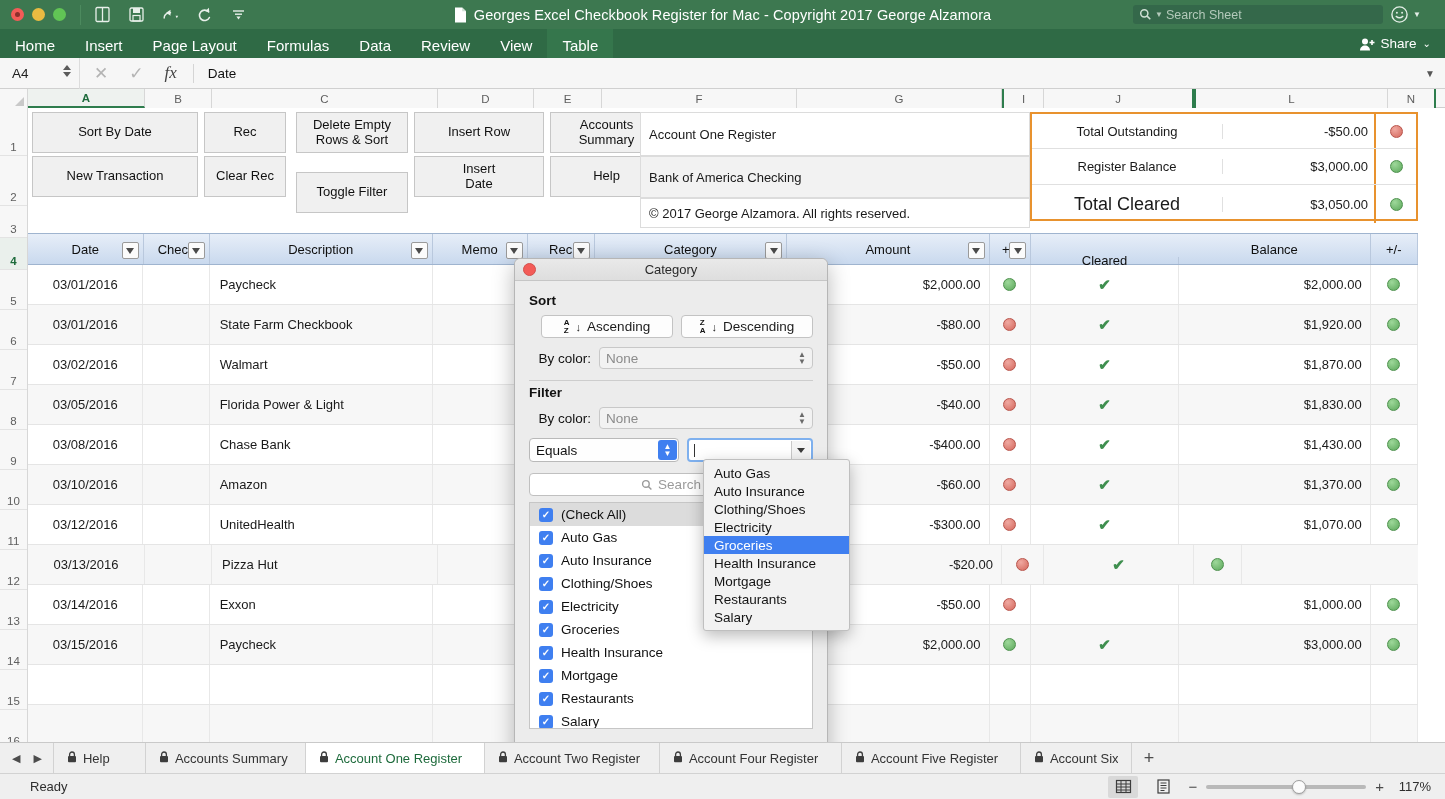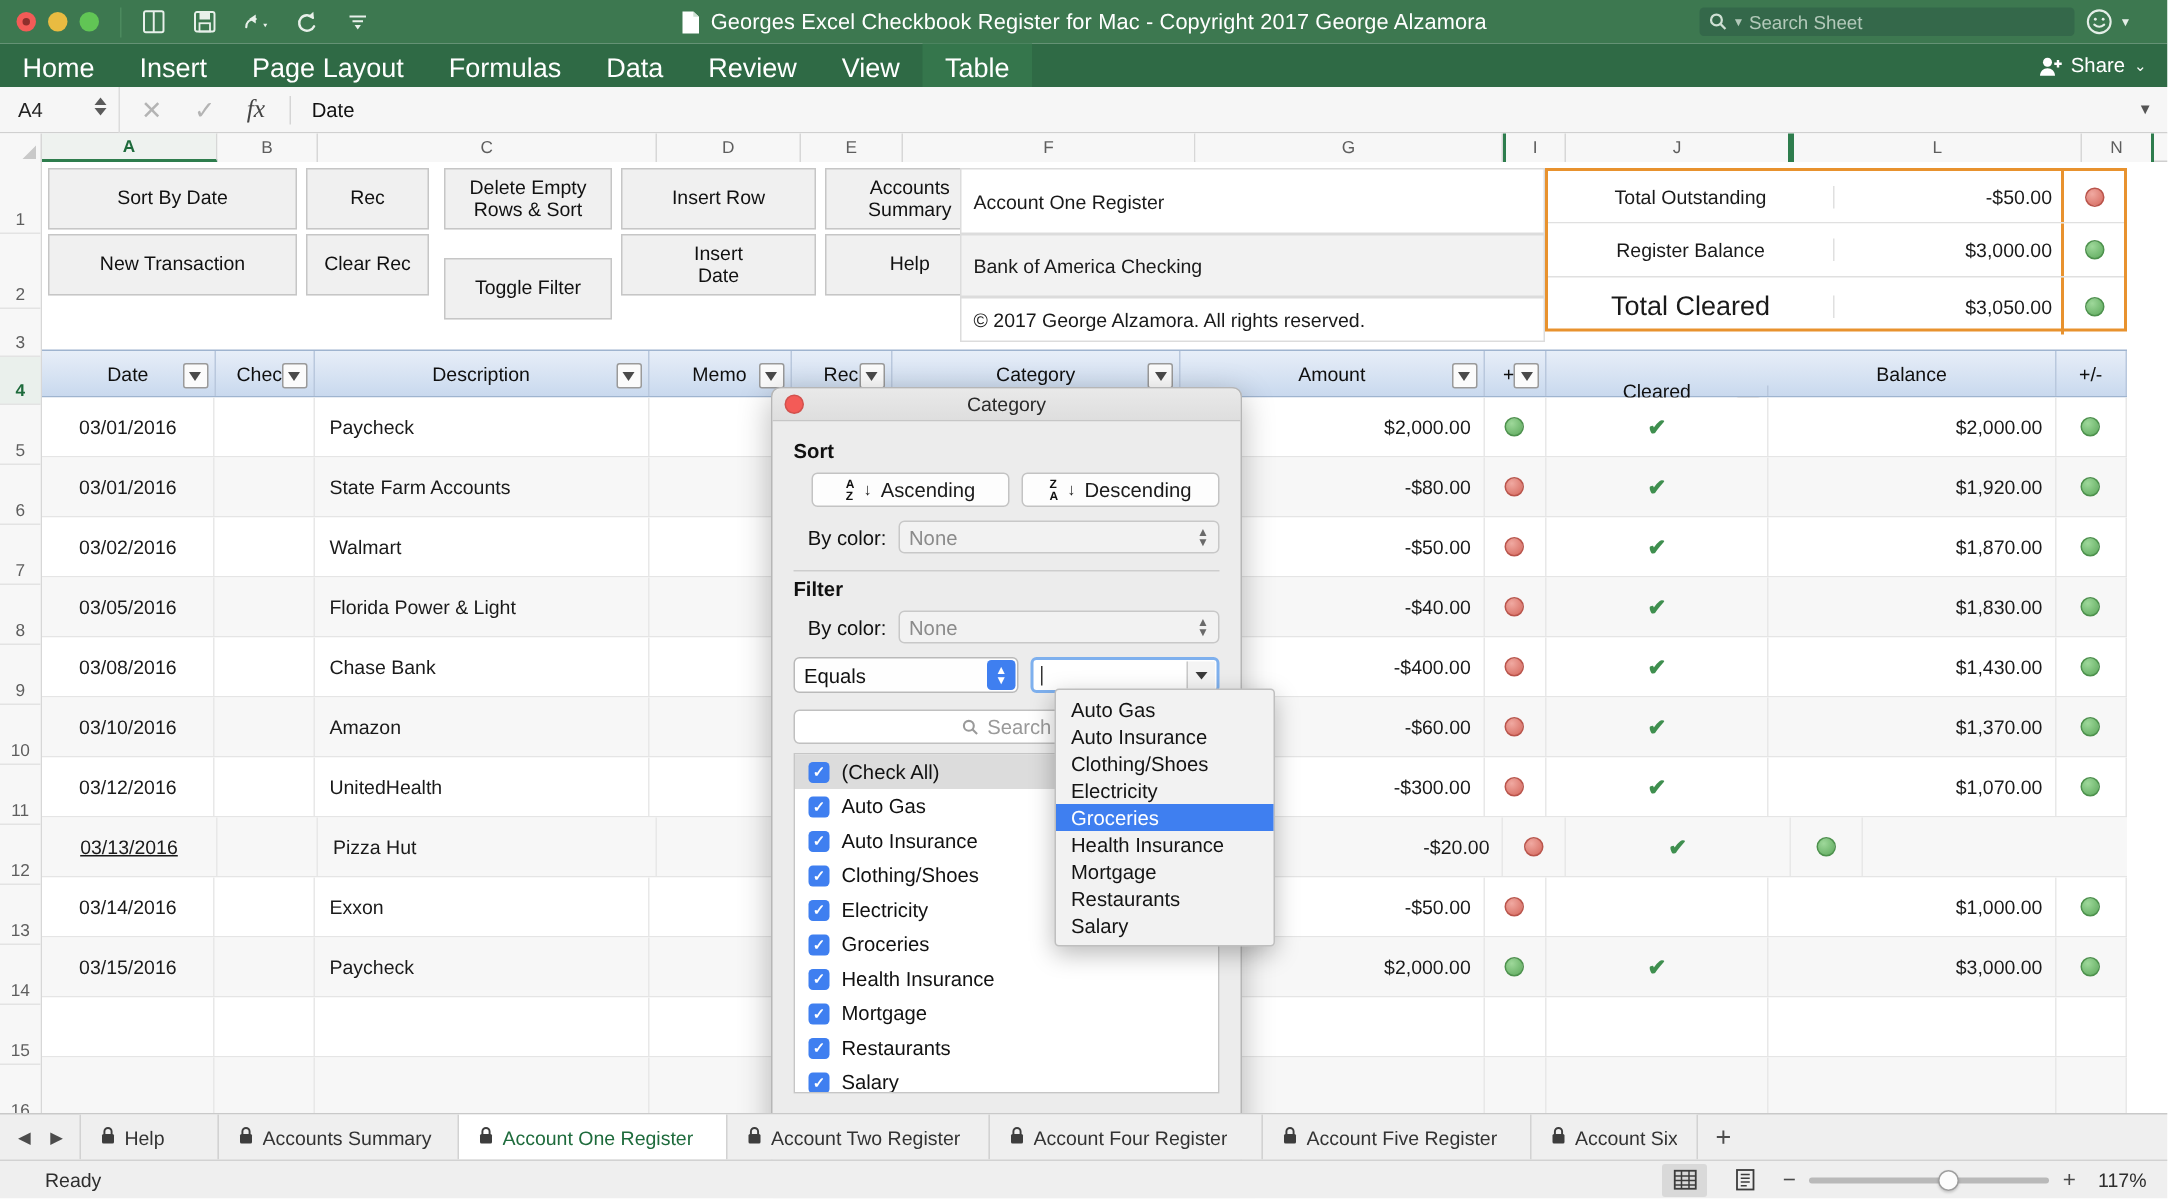--- a/index.html
+++ b/index.html
@@ -41,21 +41,21 @@
   .searchbox .ph { color:#b3c9ba; font-size:12.5px; }
   .acct-smiley { position:absolute; right:24px; top:5px; display:flex; align-items:center; gap:4px; color:#e4eee7;}
 
   
   .ribbon {
     position:absolute; left:0; top:29px; width:1445px; height:29px;
     background:#2f6a45;
     display:flex; align-items:stretch;
   }
   .rtab {
-    display:flex; align-items:center; padding:16px 15px; color:#ffffff; font-size:18px;
+    display:flex; align-items:center; padding:16px 15px; color:#ffffff; font-size:15px;
     cursor:default; white-space:nowrap;
   }
   .rtab.active { background:#35764c; }
   .ribbon-right { margin-left:auto; display:flex; align-items:center; gap:6px; padding-right:14px; color:#fff; font-size:13.5px;}
   .share-ic { width:16px; height:14px; }
   .chev { font-size:10px; }
 
   
   .fbar {
     position:absolute; left:0; top:58px; width:1445px; height:31px;
@@ -540,21 +540,21 @@
             </div>
           </div>
           <div class="drow" style="left: 0px; top: 40px; width: 1390px; height: 40px; background: rgb(247, 247, 247); border-bottom: 1px solid rgb(229, 229, 229);">
             <div class="dc c" style="width: 117px;">
               <span>03/01/2016</span>
             </div>
             <div class="dc c" style="width: 67px;">
               <span></span>
             </div>
             <div class="dc l" style="width: 226px;">
-              <span>State Farm Accounts</span>
+              <span>State Farm Checkbook</span>
             </div>
             <div class="dc c" style="width: 96px;">
               <span></span>
             </div>
             <div class="dc c" style="width: 68px;">
               <span></span>
             </div>
             <div class="dc c" style="width: 195px;">
               <span></span>
             </div>
@@ -743,21 +743,21 @@
               <span class="check">✔</span>
             </div>
             <div class="dc r" style="width: 194px;">
               <span>$1,070.00</span>
             </div>
             <div class="dc c" style="width: 48px;">
               <span class="dot g"></span>
             </div>
           </div>
           <div class="drow" style="left: 0px; top: 280px; width: 1390px; height: 40px; background: rgb(247, 247, 247); border-bottom: 1px solid rgb(229, 229, 229);">
-            <div class="dc c" style="width: 117px; text-decoration: underline;">
+            <div class="dc c" style="width: 117px;">
               <span>03/13/2016</span>
             </div>
             <div class="dc c" style="width: 67px;">
               <span></span>
             </div>
             <div class="dc l" style="width: 226px;">
               <span>Pizza Hut</span>
             </div>
             <div class="dc c" style="width: 96px;">
               <span></span>

